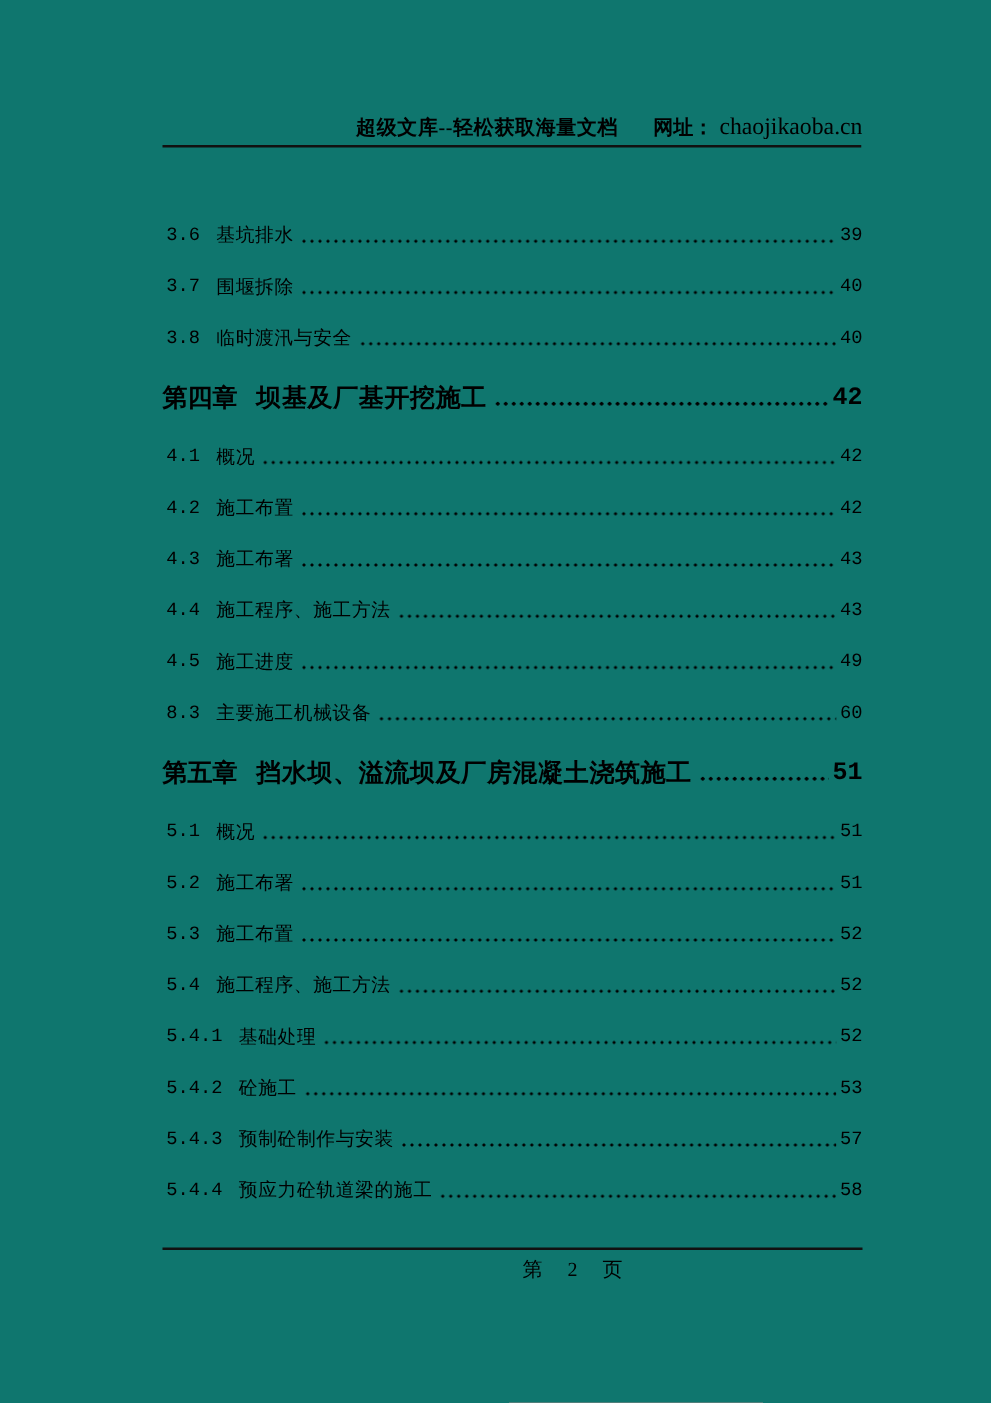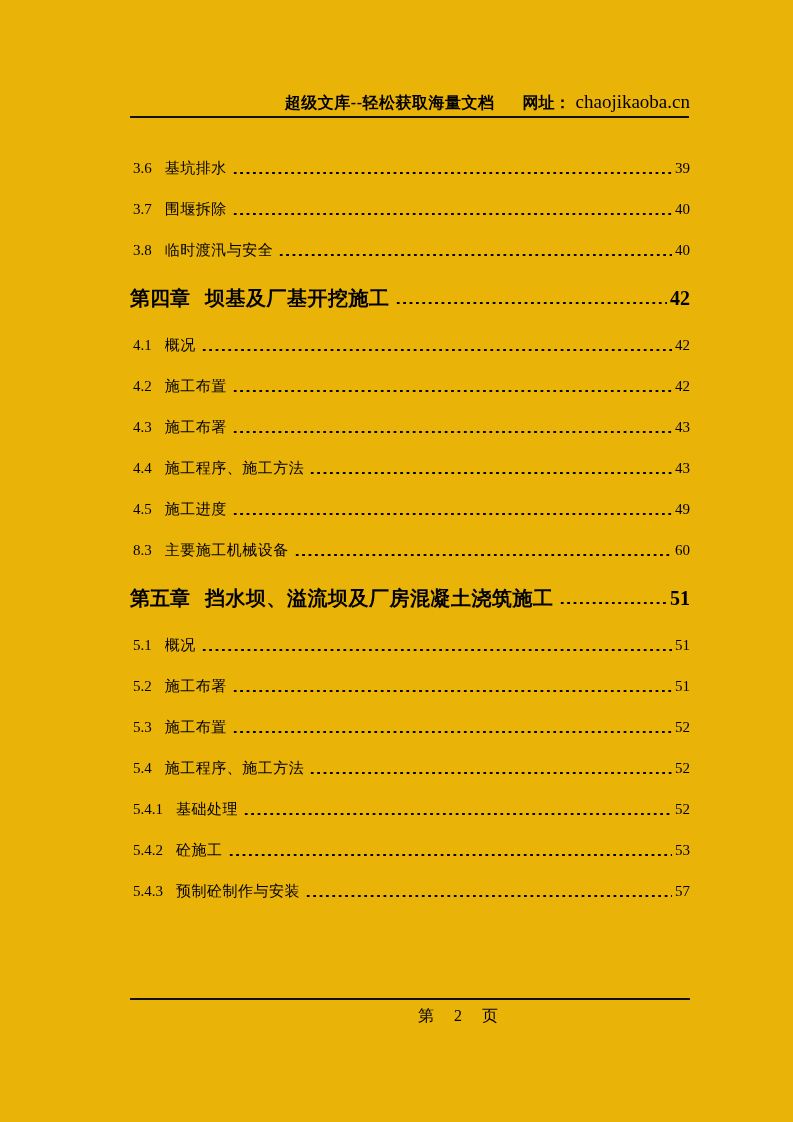--- a/index.html
+++ b/index.html
@@ -5,21 +5,21 @@
   html, body {
     margin: 0;
     padding: 0;
     background: #888;
   }
   .page {
     position: relative;
     width: 793px;
     height: 1122px;
     margin: 0 auto;
-    background: #eab308;
+    background: #0f766e;
     font-family: "Liberation Serif", "DejaVu Serif", serif;
     color: #000;
     overflow: hidden;
   }
 
   
   .header {
     position: absolute;
     top: 91px;
     left: 130px;
@@ -47,23 +47,24 @@
     top: 116px;
     left: 130px;
     width: 559px;
     height: 2px;
     background: #111;
   }
 
   
   .toc {
     position: absolute;
-    top: 148px;
+    top: 168px;
     left: 130px;
     width: 560px;
+    font-family: Liberation Mono, monospace;
   }
   .toc-row {
     display: flex;
     align-items: center;
     height: 41px;
     font-size: 15px;
     white-space: nowrap;
   }
   .toc-row.sub {
     padding-left: 3px;
@@ -251,20 +252,26 @@
     <span class="pg">53</span>
   </div>
 
   <div class="toc-row sub">
     <span class="num">5.4.3</span>
     <span class="title">预制砼制作与安装</span>
     <span class="leader"></span>
     <span class="pg">57</span>
   </div>
 
+  <div class="toc-row sub">
+    <span class="num">5.4.4</span>
+    <span class="title">预应力砼轨道梁的施工</span>
+    <span class="leader"></span>
+    <span class="pg">58</span>
+  </div>
 </div>
 
   <div class="footer-rule"></div>
   <div class="footer">
     <span>第</span><span class="page-num">2</span><span>页</span>
   </div>
 
 </div>
 
 </body></html>

